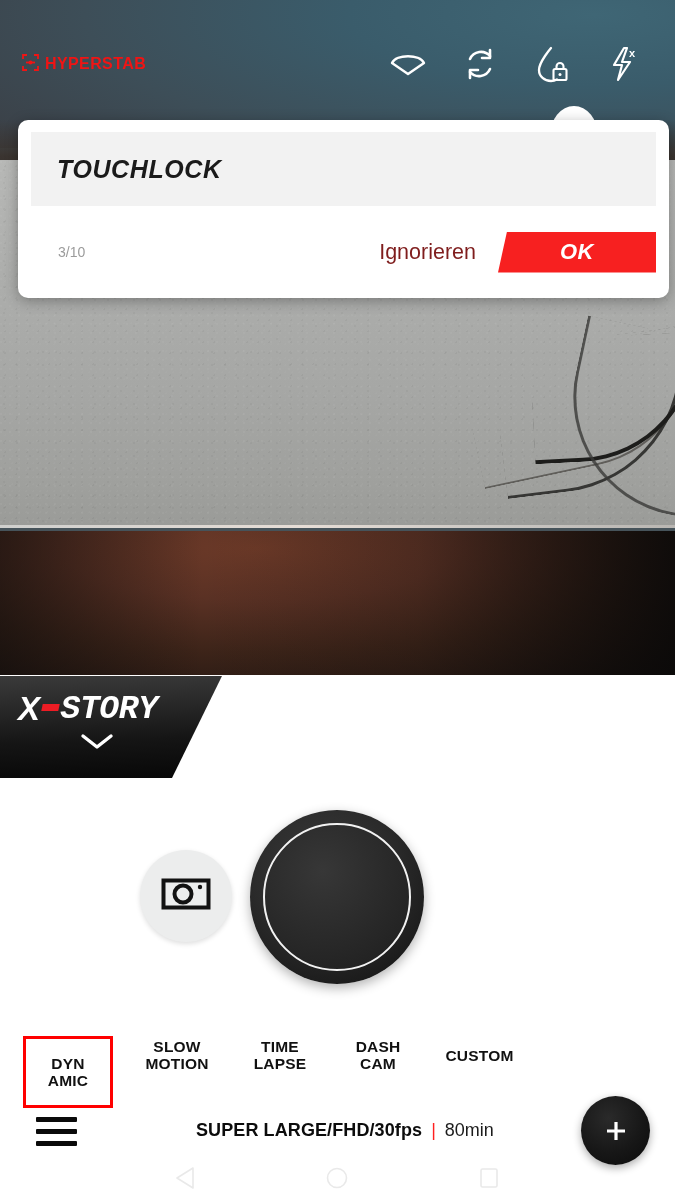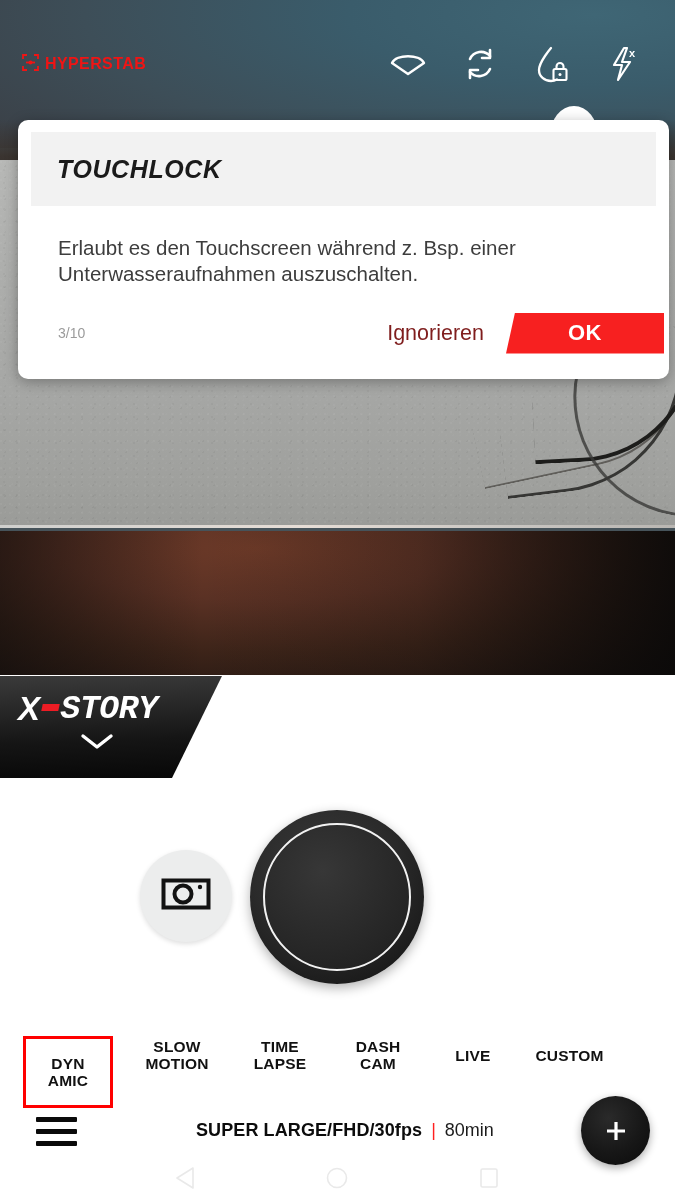--- a/index.html
+++ b/index.html
@@ -188,31 +188,31 @@
     margin-right:22px;
     font-size:21.5px;
     color:#7f1d1d;
     background:none; border:none;
     font-family:"Liberation Sans", sans-serif;
     cursor:pointer;
   }
   .dlg-ok{
     position:relative;
     width:158px; height:41px;
-    margin-right:5px;
+    margin-right:13px;
     background:#f72020;
     border:none;
     color:#ffffff;
     font-size:22px;
     font-weight:bold;
     letter-spacing:.5px;
     font-family:"Liberation Sans", sans-serif;
     cursor:pointer;
     clip-path:polygon(9px 0, 100% 0, 100% 100%, 0 100%);
-    display:flex; align-items:center; justify-content:center;
+    display:flex; align-items:center; justify-content:center;font-style:italic;
   }
 
   
   .xstory{
     position:absolute; left:0; top:676px; width:222px; height:102px;
     background:linear-gradient(178deg,#3a3a3a 0%, #2b2b2b 26%, #151515 62%, #070707 100%);
     clip-path:polygon(0 0, 222px 0, 172px 102px, 0 102px);
     z-index:4;
     display:flex; flex-direction:column; align-items:flex-start;
     padding:14px 0 0 18px;
@@ -393,23 +393,20 @@
   <div class="dialog-wrap">
     <div class="dlg-pointer">
       <u></u>
         <s></s>
         <i></i>
     </div>
     <div class="dialog">
       <div class="dlg-head">
         <div class="dlg-title">TOUCHLOCK</div>
       </div>
-      <div class="dlg-body">
-        <p class="dlg-text">Erlaubt es den Touchscreen während z. Bsp. einer Unterwasseraufnahmen auszuschalten.</p>
-      </div>
       <div class="dlg-foot">
         <span class="dlg-count">3/10</span>
         <button class="dlg-ignore">Ignorieren</button>
         <button class="dlg-ok">OK</button>
       </div>
     </div>
   </div>
 
   <div class="xstory">
     <div class="xstory-row">
@@ -441,21 +438,20 @@
 
   <div class="modes">
     <div class="mode m0">DYN
 AMIC</div>
     <div class="mode m1">SLOW
 MOTION</div>
     <div class="mode m2">TIME
 LAPSE</div>
     <div class="mode m3">DASH
 CAM</div>
-    <div class="mode m4">LIVE</div>
     <div class="mode m5">CUSTOM</div>
   </div>
 
   <div class="bottombar">
     <div class="hamburger">
       <span></span>
       <span></span>
       <span></span>
     </div>
     <div class="statustext">

